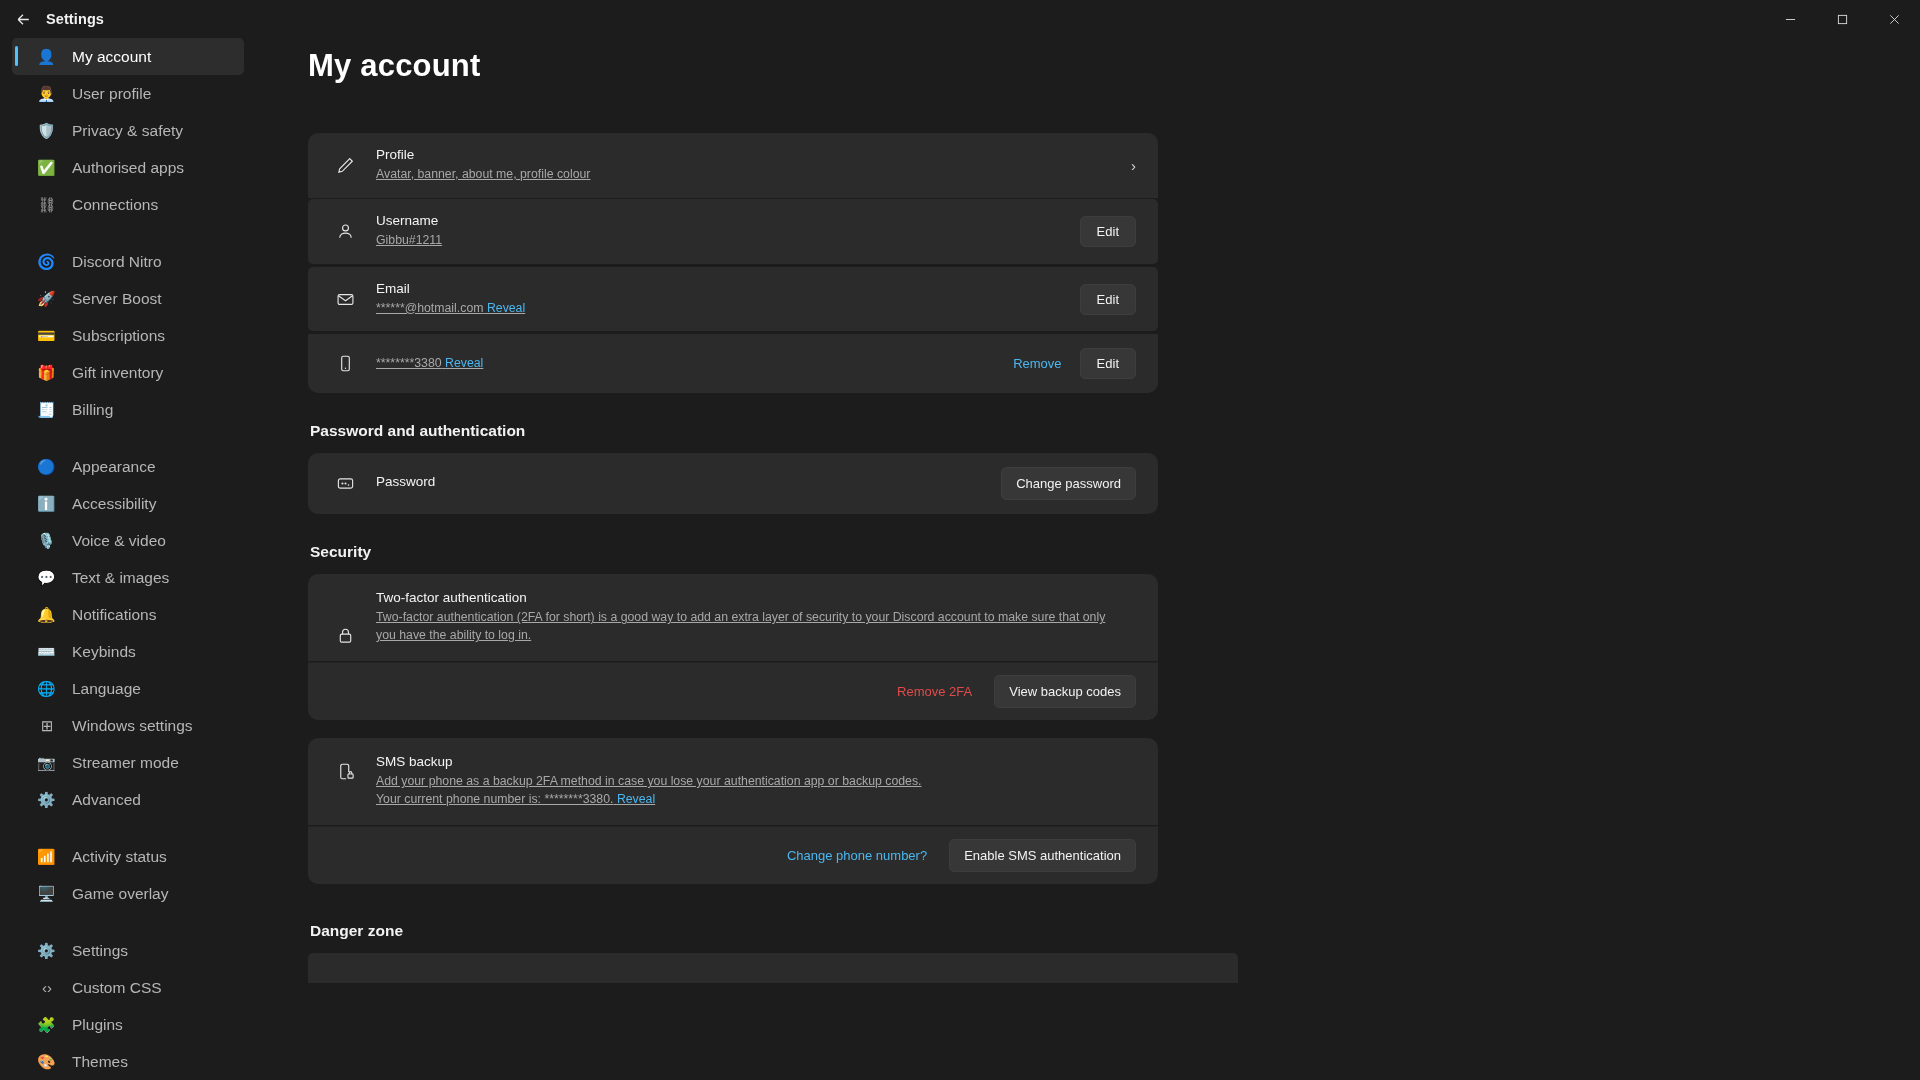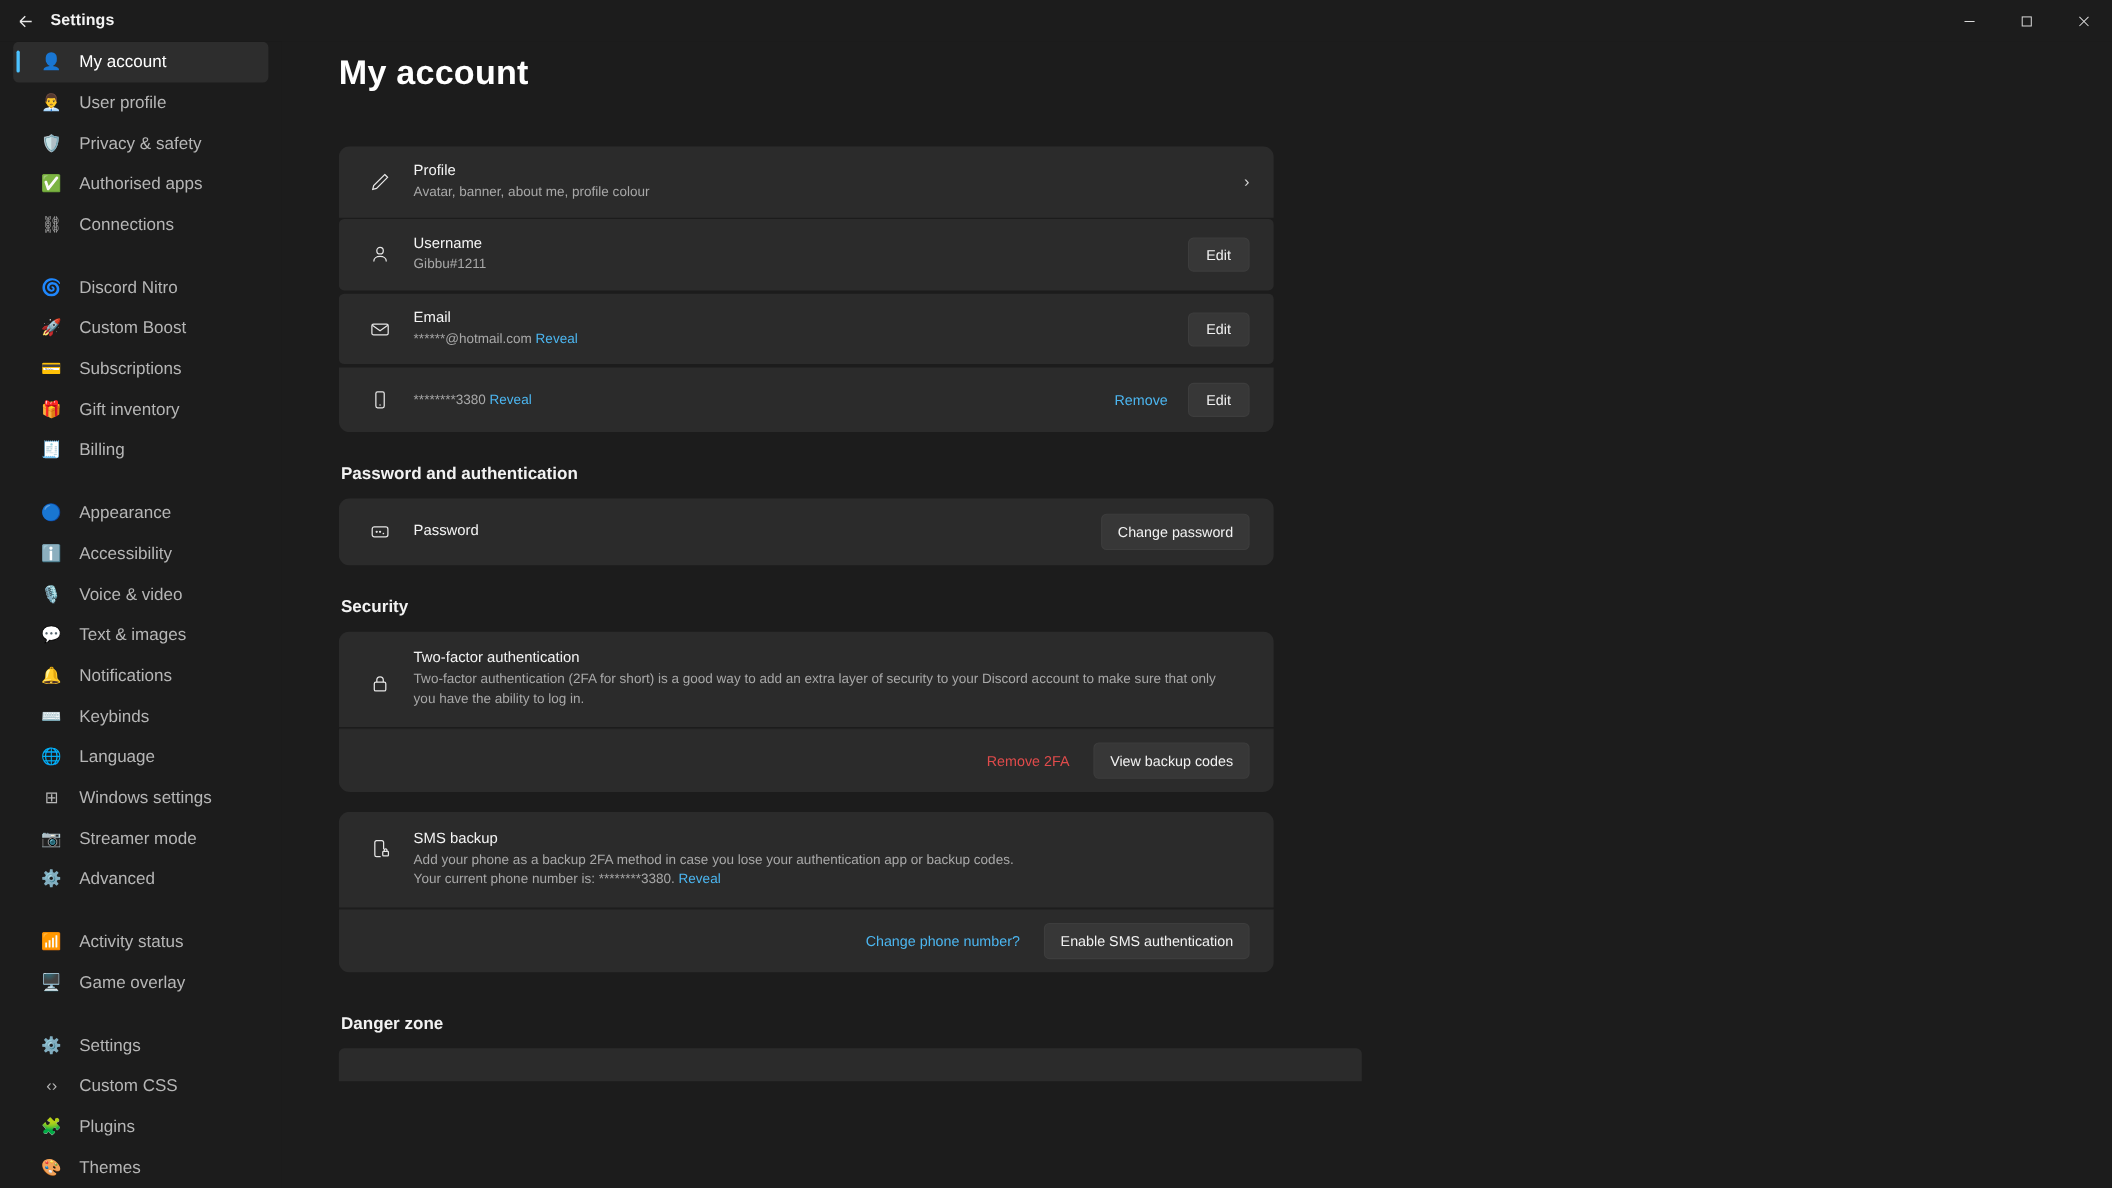--- a/index.html
+++ b/index.html
@@ -115,21 +115,21 @@
 
   .card-ico {
     width: 34px; flex: 0 0 34px;
     display: flex; align-items: center; justify-content: center;
     color: #e6e6e6;
     margin-right: 14px;
   }
   .card-ico svg { width: 19px; height: 19px; }
   .card-body { flex: 1; min-width: 0; }
   .card-title { font-size: 13.5px; color: #f4f4f4; font-weight: normal; margin-bottom: 4px; }
-  .card-sub { font-size: 12.3px; color: #a8a8a8; line-height: 1.45; }
+  .card-sub { font-size: 12.3px; color: #a8a8a8; line-height: 1.45; text-decoration: underline; }
   .card-actions { display: flex; align-items: center; gap: 18px; margin-left: 4px; justify-content: center; }
 
   .btn {
     background: #373737;
     border: 1px solid #3d3d3d;
     border-radius: 5px;
     color: #f2f2f2;
     font-size: 13px;
     font-family: "Liberation Sans", sans-serif;
     padding: 7px 16px;
@@ -222,21 +222,21 @@
         <span class="nav-ico emoji">⛓</span>
         <span class="nav-label">Connections</span>
       </div>
       <div class="nav-gap"></div>
       <div class="nav-item">
         <span class="nav-ico emoji">🌀</span>
         <span class="nav-label">Discord Nitro</span>
       </div>
       <div class="nav-item">
         <span class="nav-ico emoji">🚀</span>
-        <span class="nav-label">Custom Boost</span>
+        <span class="nav-label">Server Boost</span>
       </div>
       <div class="nav-item">
         <span class="nav-ico emoji">💳</span>
         <span class="nav-label">Subscriptions</span>
       </div>
       <div class="nav-item">
         <span class="nav-ico emoji">🎁</span>
         <span class="nav-label">Gift inventory</span>
       </div>
       <div class="nav-item">
@@ -402,21 +402,21 @@
           </div>
           <div class="card-actions">
             <button class="btn wide">Change password</button>
           </div>
         </div>
       </div>
 
       <h2 class="section-head">Security</h2>
 
       <div class="card-group">
-        <div class="card top" style="align-items:center;padding-top:16px;padding-bottom:16px;">
+        <div class="card top" style="align-items:flex-end;padding-top:16px;padding-bottom:16px;">
           <div class="card-ico" style="margin-top:8px;">
             <svg viewBox="0 0 20 20" fill="none" stroke="currentColor" stroke-width="1.2">
               <rect x="4.5" y="8.6" width="11" height="8.4" rx="1.5"></rect>
               <path d="M6.9 8.6V6.5a3.1 3.1 0 016.2 0v2.1"></path>
             </svg>
           </div>
           <div class="card-body" style="padding-right:8px;">
             <div class="card-title">Two-factor authentication</div>
             <div class="card-sub">Two-factor authentication (2FA for short) is a good way to add an extra layer of security to your Discord account to make sure that only you have the ability to log in.</div>
           </div>

